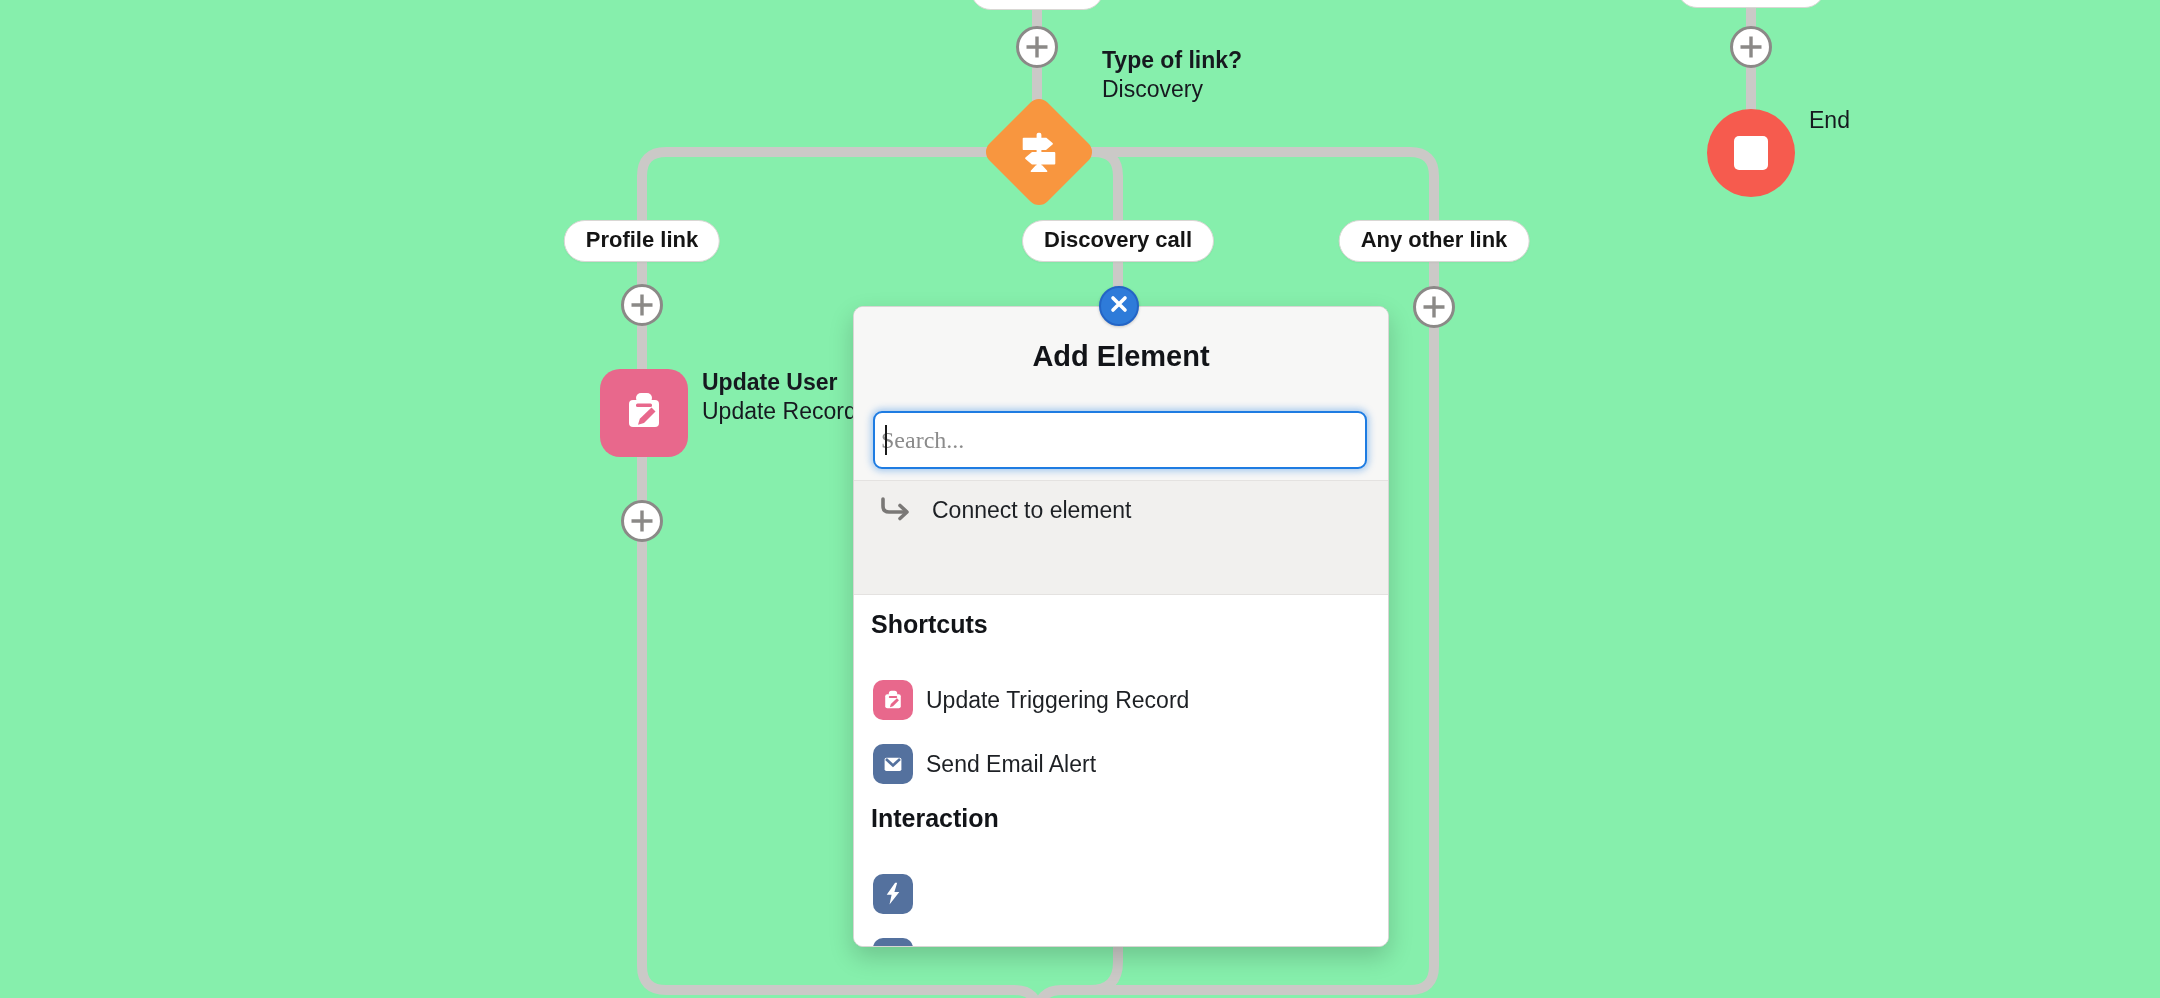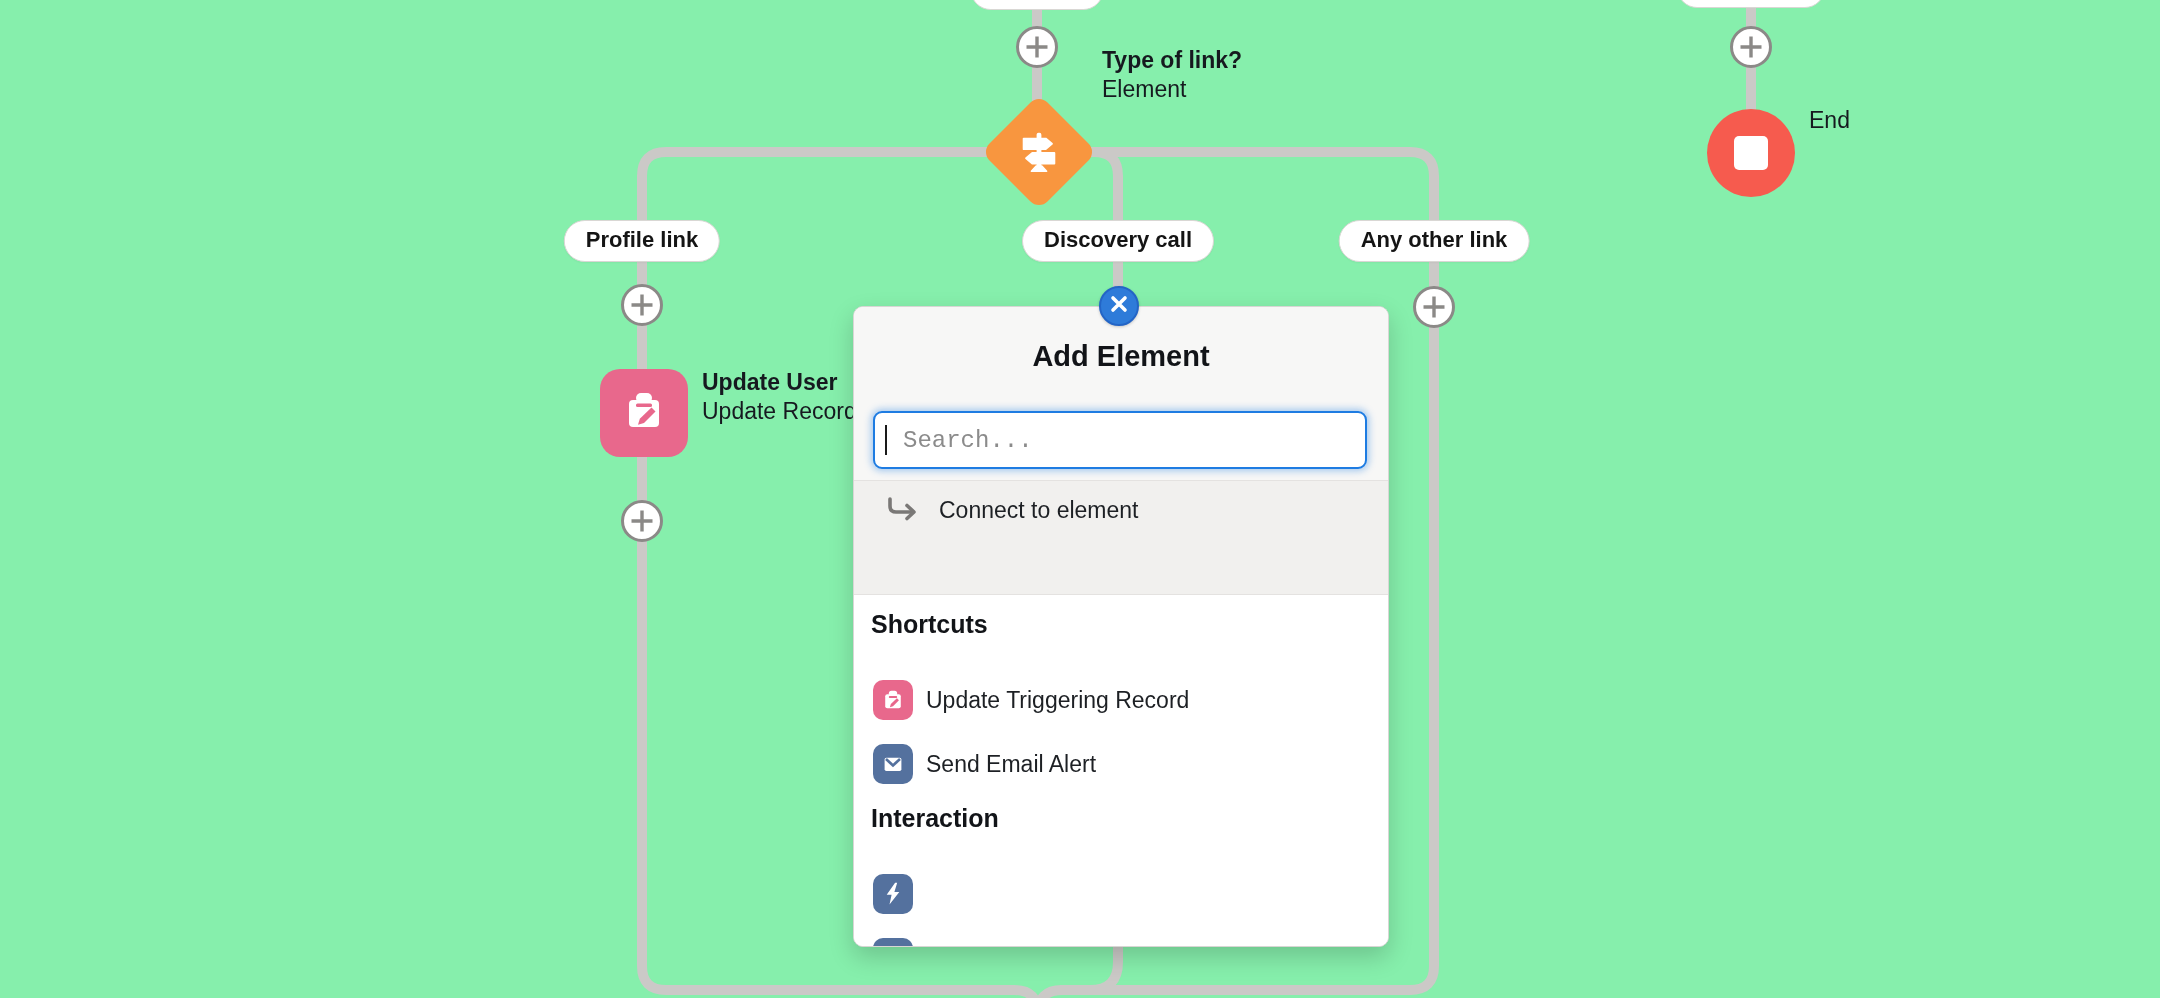--- a/index.html
+++ b/index.html
@@ -44,29 +44,29 @@
     position:absolute;left:853px;top:306px;width:536px;height:641px;z-index:30;
     background:#fff;border:1px solid #D8D6D4;border-radius:10px;overflow:hidden;
     box-shadow:0 10px 24px rgba(0,0,0,.18);box-sizing:border-box;
   }
   .modal-header{position:absolute;left:0;top:0;width:100%;height:174px;background:#F7F7F6;border-bottom:1px solid #E4E2E0;box-sizing:border-box;}
   .modal-title{position:absolute;left:0;top:33px;width:100%;text-align:center;font-size:29px;font-weight:700;color:#121418;}
   .search-input{
     position:absolute;left:19px;top:104px;width:494px;height:58px;box-sizing:border-box;
     border:2.5px solid #1E7CE2;border-radius:9px;background:#fff;
     box-shadow:0 0 7px 2px rgba(30,124,226,.38);
-    font-family:Liberation Mono, monospace;font-size:24px;color:#16191f;padding:0 0 0 28px;outline:none;
+    font-family:Liberation Serif, serif;font-size:24px;color:#16191f;padding:0 0 0 6px;outline:none;
   }
   .search-input::placeholder{color:#8B8B8B;}
   .caret{position:absolute;left:31px;top:118px;width:2px;height:30px;background:#1a1a1a;z-index:2;}
   .modal-band{
     position:absolute;left:0;top:174px;width:100%;height:114px;background:#F1F0EE;
     border-bottom:1px solid #E4E2E0;box-sizing:border-box;
   }
-  .band-row{position:absolute;left:8px;width:100%;height:38px;display:flex;align-items:center;padding-left:24px;box-sizing:border-box;cursor:pointer;}
+  .band-row{position:absolute;left:1px;width:100%;height:38px;display:flex;align-items:center;padding-left:24px;box-sizing:border-box;cursor:pointer;}
   .band-row .ic{width:34px;display:flex;justify-content:center;}
   .band-row .lbl{margin-left:19px;font-size:23px;color:#1D2024;}
   .modal-list{position:absolute;left:0;top:288px;width:100%;bottom:0;background:#fff;}
   .list-heading{position:absolute;left:17px;font-size:25px;font-weight:700;color:#121418;}
   .list-row{position:absolute;left:0;width:100%;height:40px;display:flex;align-items:center;padding-left:19px;box-sizing:border-box;cursor:pointer;}
   .icon-tile{width:40px;height:40px;border-radius:10px;display:flex;align-items:center;justify-content:center;flex:0 0 40px;}
   .list-row .lbl{margin-left:13px;font-size:23px;color:#1D2024;}
   .close-btn{
     position:absolute;left:1099px;top:286px;width:40px;height:40px;border-radius:50%;z-index:40;
     background:#2E7BD9;border:2px solid #2365C6;box-sizing:border-box;
@@ -125,21 +125,21 @@
   <div class="diamond-icon">
     <svg width="46" height="46" viewBox="0 0 48 48">
       <rect x="21.5" y="4" width="5" height="36" rx="2" fill="#fff"></rect>
       <polygon points="8,10 31,10 37.5,15.5 31,21 8,21" fill="#fff" stroke="#fff" stroke-width="2" stroke-linejoin="round"></polygon>
       <polygon points="40,25 17,25 10.5,30.5 17,36 40,36" fill="#fff" stroke="#fff" stroke-width="2" stroke-linejoin="round"></polygon>
       <polygon points="16,44 32,44 27,38.5 21,38.5" fill="#fff" stroke="#fff" stroke-width="1.5" stroke-linejoin="round"></polygon>
     </svg>
   </div>
   <div class="node-label" style="left:1102px;top:46px;">
     <div class="t">Type of link?</div>
-    <div>Element</div>
+    <div>Discovery</div>
   </div>
 
   <div class="pill" style="left:642px;">Profile link</div>
   <div class="pill" style="left:1118px;">Discovery call</div>
   <div class="pill" style="left:1434px;">Any other link</div>
 
   <div class="node-tile" style="left:600px;top:369px;background:#E8688C;">
     <span>
       <svg width="54" height="54" viewBox="0 0 54 54">
         <rect x="12" y="16" width="30" height="27" rx="4" fill="#fff"></rect>

